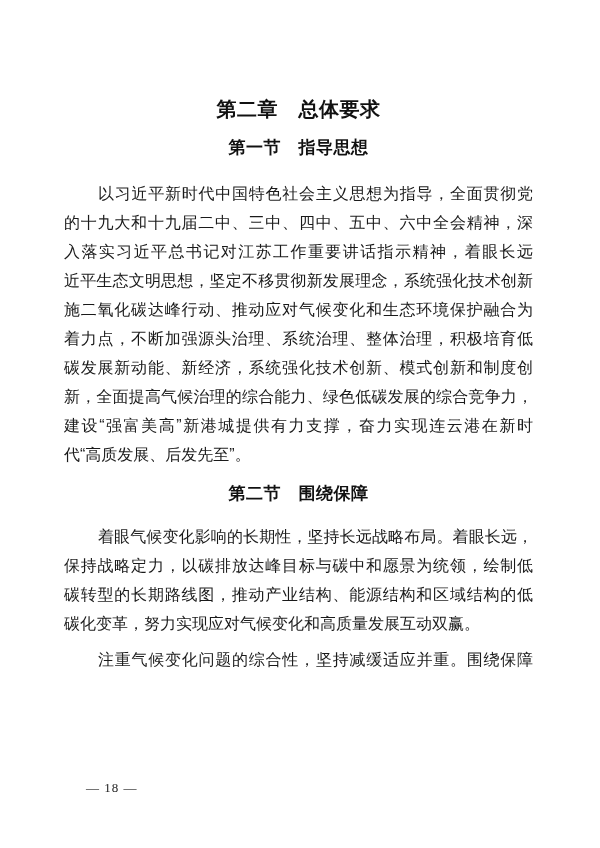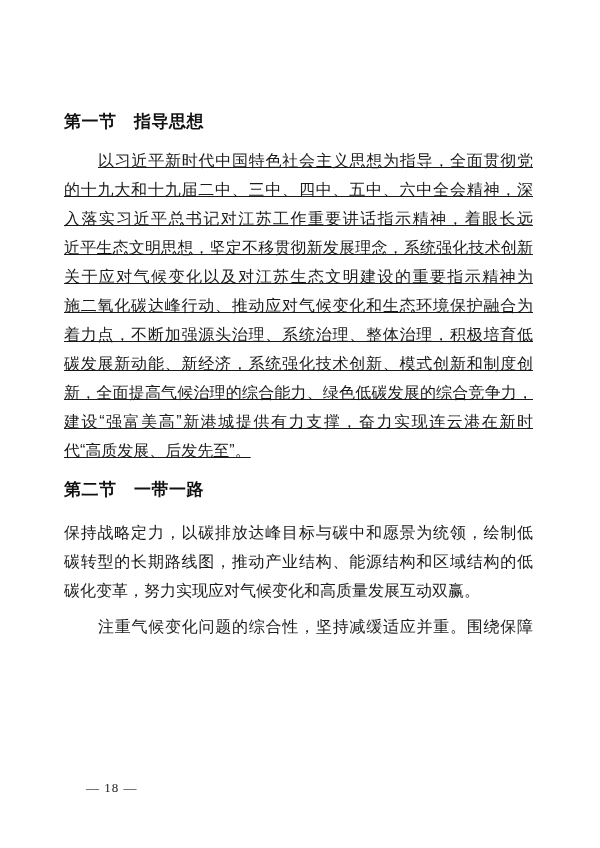--- a/index.html
+++ b/index.html
@@ -25,28 +25,28 @@
     font-weight: bold;
     text-align: center;
     color: #111111;
     letter-spacing: 0.5px;
   }
   .section-title {
     margin: 0;
     font-size: 17px;
     line-height: 24px;
     font-weight: bold;
-    text-align: left;
+    text-align: center;
     color: #111111;
     letter-spacing: 0.5px;
   }
   .st0 { margin-top: 14px; }
   .st1 { margin-top: 13px; }
   .paragraph { margin: 0; }
-  .s0-p0 { margin-top: 12px; text-decoration: underline; }
+  .s0-p0 { margin-top: 19px; }
   .s1-p0 { margin-top: 16px; }
   .s1-p1 { margin-top: 7px; }
   .line {
     height: 29px;
     line-height: 29px;
     font-size: 16px;
     text-align: justify;
     text-align-last: justify;
     overflow: hidden;
     white-space: normal;
@@ -62,40 +62,41 @@
     line-height: 16px;
     color: #222222;
     letter-spacing: 1px;
     text-align: right;
   }
 </style>
 </head>
 <body>
 
 <main class="page">
+  <h1 class="chapter-title">第二章　总体要求</h1>
   <div id="sections">
       <section class="section">
         <h2 class="section-title st0">第一节　指导思想</h2>
         <div class="paragraph s0-p0">
           <div class="line first">以习近平新时代中国特色社会主义思想为指导，全面贯彻党</div>
           <div class="line">的十九大和十九届二中、三中、四中、五中、六中全会精神，深</div>
           <div class="line">入落实习近平总书记对江苏工作重要讲话指示精神，着眼长远</div>
           <div class="line">近平生态文明思想，坚定不移贯彻新发展理念，系统强化技术创新</div>
-          <div class="line">关于应对气候变化以及对江苏生态文明建设的重要指示精神为</div>
           <div class="line">施二氧化碳达峰行动、推动应对气候变化和生态环境保护融合为</div>
           <div class="line">着力点，不断加强源头治理、系统治理、整体治理，积极培育低</div>
           <div class="line">碳发展新动能、新经济，系统强化技术创新、模式创新和制度创</div>
           <div class="line">新，全面提高气候治理的综合能力、绿色低碳发展的综合竞争力，</div>
           <div class="line">建设“强富美高”新港城提供有力支撑，奋力实现连云港在新时</div>
           <div class="line last">代“高质发展、后发先至”。</div>
         </div>
       </section>
       <section class="section">
-        <h2 class="section-title st1">第二节　一带一路</h2>
+        <h2 class="section-title st1">第二节　围绕保障</h2>
         <div class="paragraph s1-p0">
+          <div class="line first">着眼气候变化影响的长期性，坚持长远战略布局。着眼长远，</div>
           <div class="line">保持战略定力，以碳排放达峰目标与碳中和愿景为统领，绘制低</div>
           <div class="line">碳转型的长期路线图，推动产业结构、能源结构和区域结构的低</div>
           <div class="line last">碳化变革，努力实现应对气候变化和高质量发展互动双赢。</div>
         </div>
         <div class="paragraph s1-p1">
           <div class="line first">注重气候变化问题的综合性，坚持减缓适应并重。围绕保障</div>
         </div>
       </section>
     </div>
 </main>

